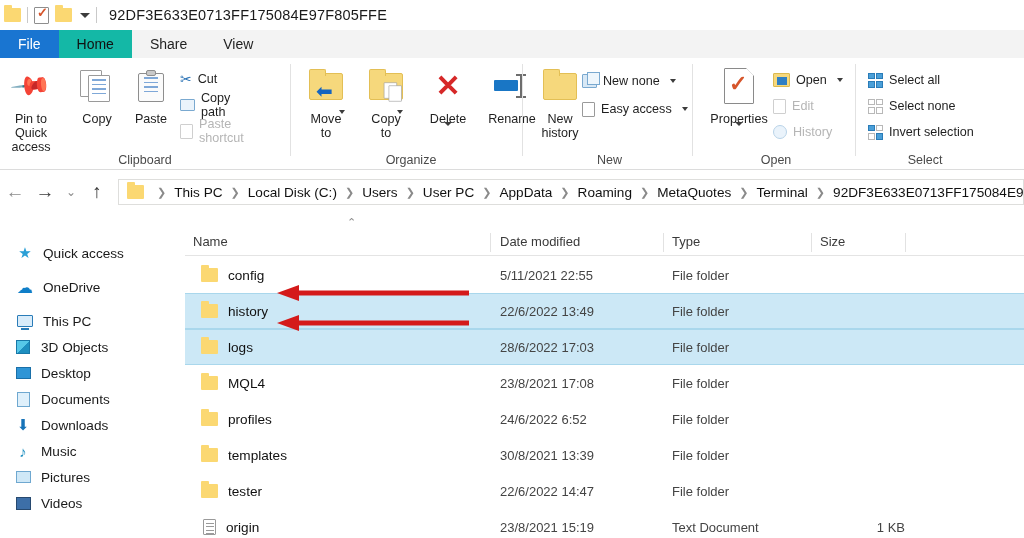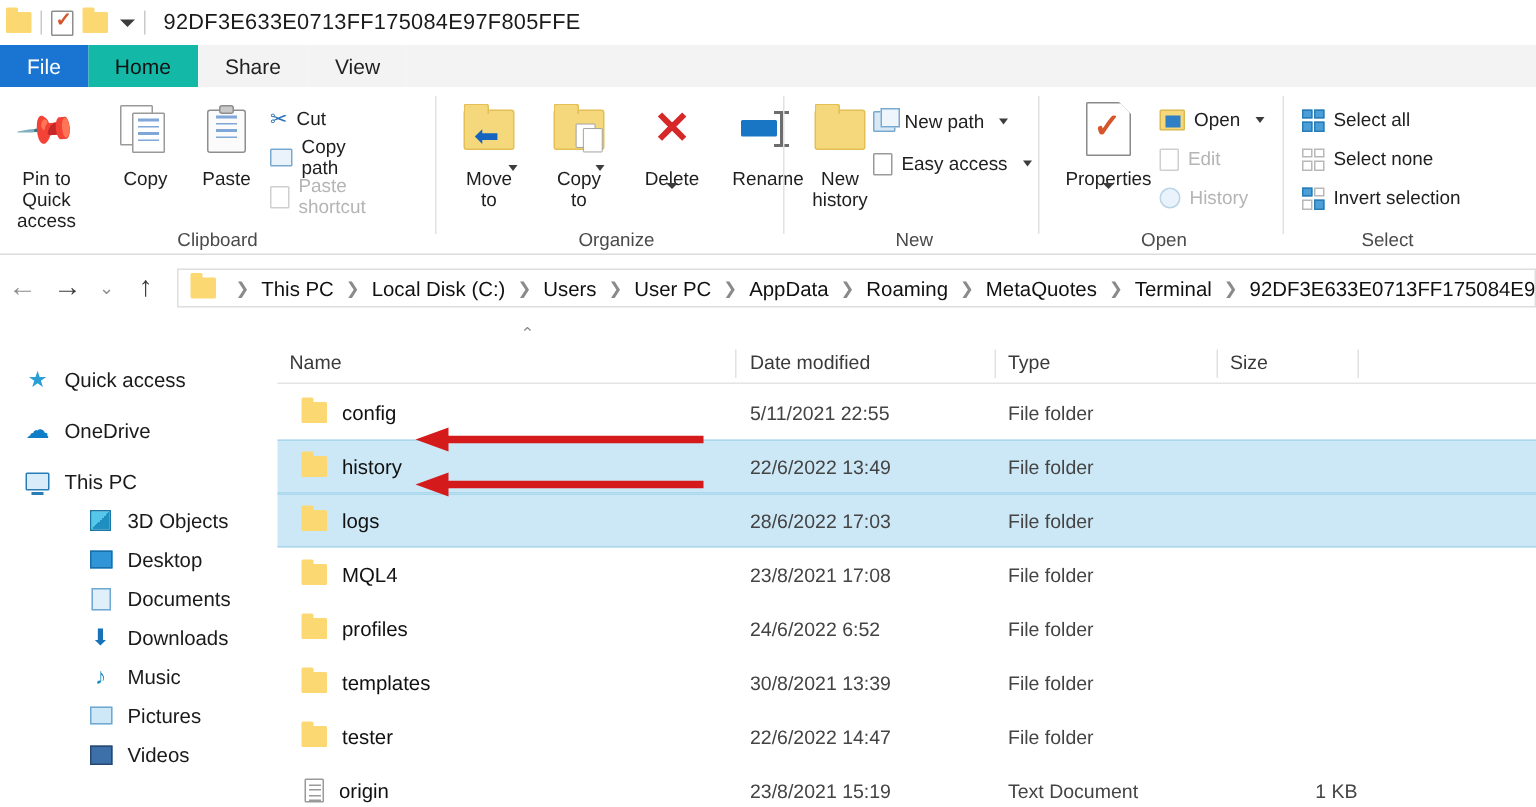--- a/index.html
+++ b/index.html
@@ -225,21 +225,21 @@
     position: absolute; left: 0; top: 214px; width: 1024px; height: 324px; background: #fff;
   }
   .sidebar {
     position: absolute; left: 0; top: 0; width: 185px; height: 324px; background: #fff;
     padding-top: 26px;
   }
   .nav-item {
     display: flex; align-items: center; height: 26px; font-size: 13.6px; color: #1a1a1a;
     padding-left: 16px; cursor: default;
   }
-  .nav-item.indent { padding-left: 14px; margin-left: 44px; }
+  .nav-item.indent { padding-left: 14px; }
   .nav-item .ni-ic {
     width: 18px; margin-right: 9px; display: flex; align-items: center;
     justify-content: center; flex: 0 0 auto;
   }
   .star { color: #2a9fd6; font-size: 15px; }
   .cloud { color: #0f7ec8; font-size: 16px; }
   .pcmon {
     width: 16px; height: 12px; border: 1.6px solid #2a7cb8; background: #d9ecfa;
     border-radius: 1px; position: relative;
   }
@@ -429,21 +429,21 @@
     <div class="rgroup" style="left:527px; width:165px;">
       <div class="bigbtn" style="left:0; width:66px;">
         <div class="ic">
             <span class="folder-ic"></span>
           </div>
         <span class="lbl">New</span>
         <span class="lbl" style="margin-top:0;">history</span>
       </div>
       <div class="smbtn" style="left:55px; top:12px;">
         <span class="newitem-ic"></span>
-        <span>New path</span>
+        <span>New none</span>
         <span class="caret-dn"></span>
       </div>
       <div class="smbtn" style="left:55px; top:40px;">
         <span class="sm-doc"></span>
         <span>Easy access</span>
         <span class="caret-dn"></span>
       </div>
       <div class="glabel" style="left:0; width:165px;">New</div>
     </div>
     <div class="gsep" style="left:692px;"></div>

